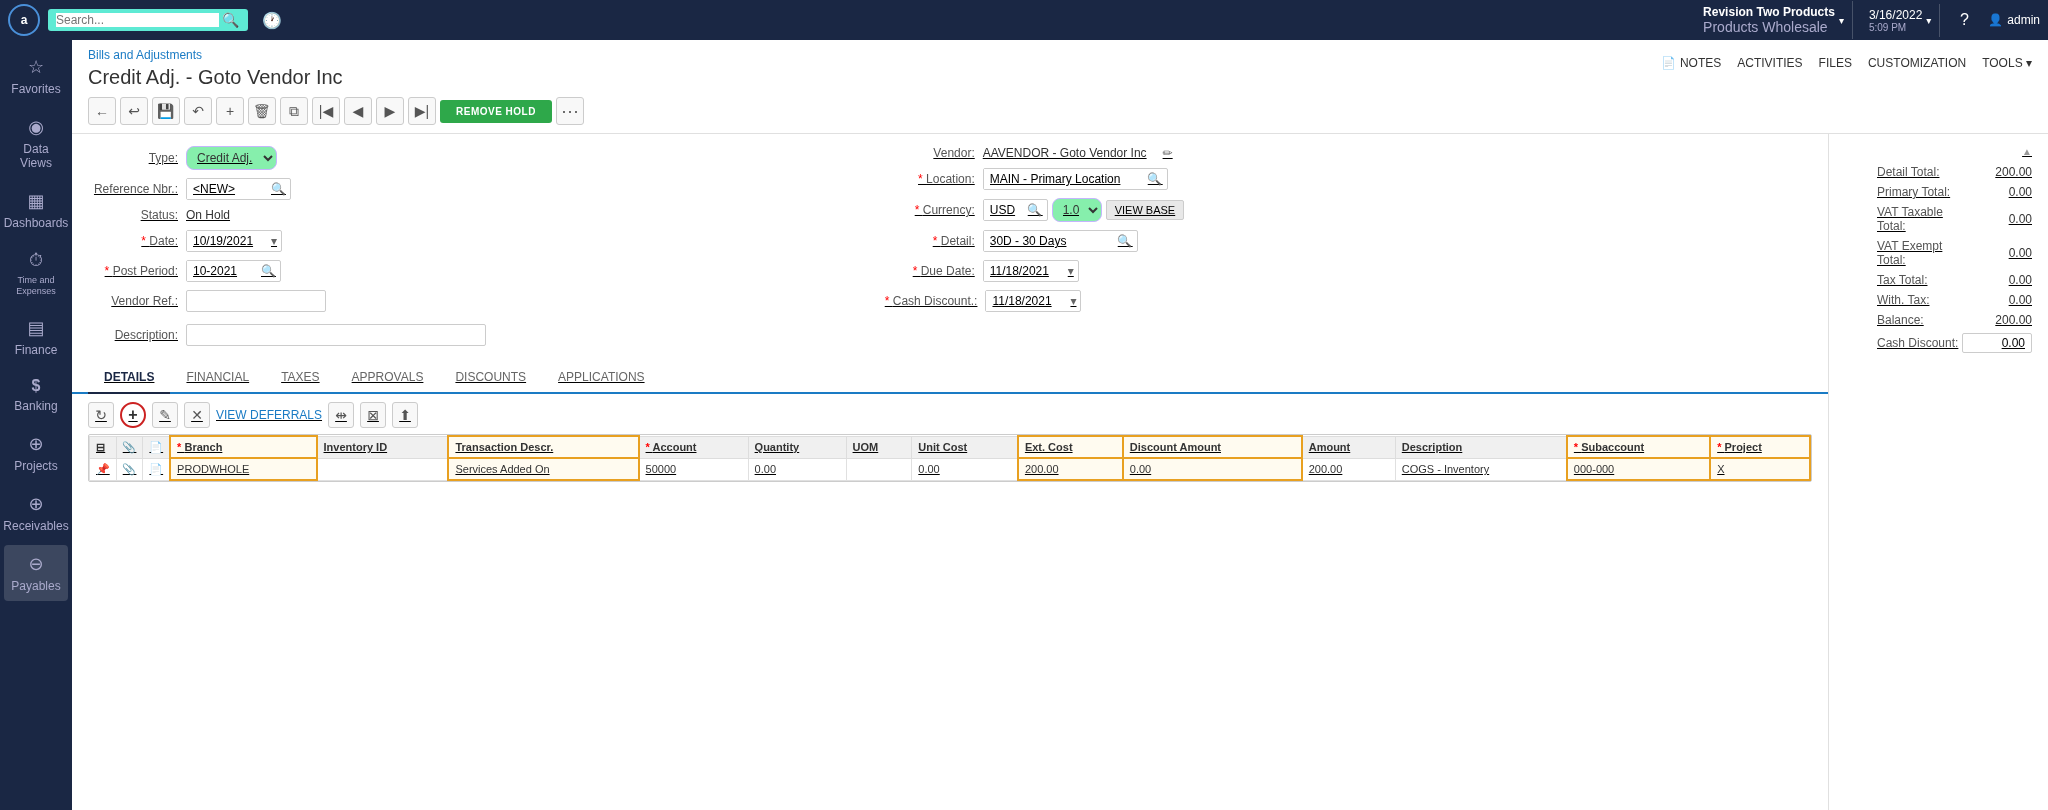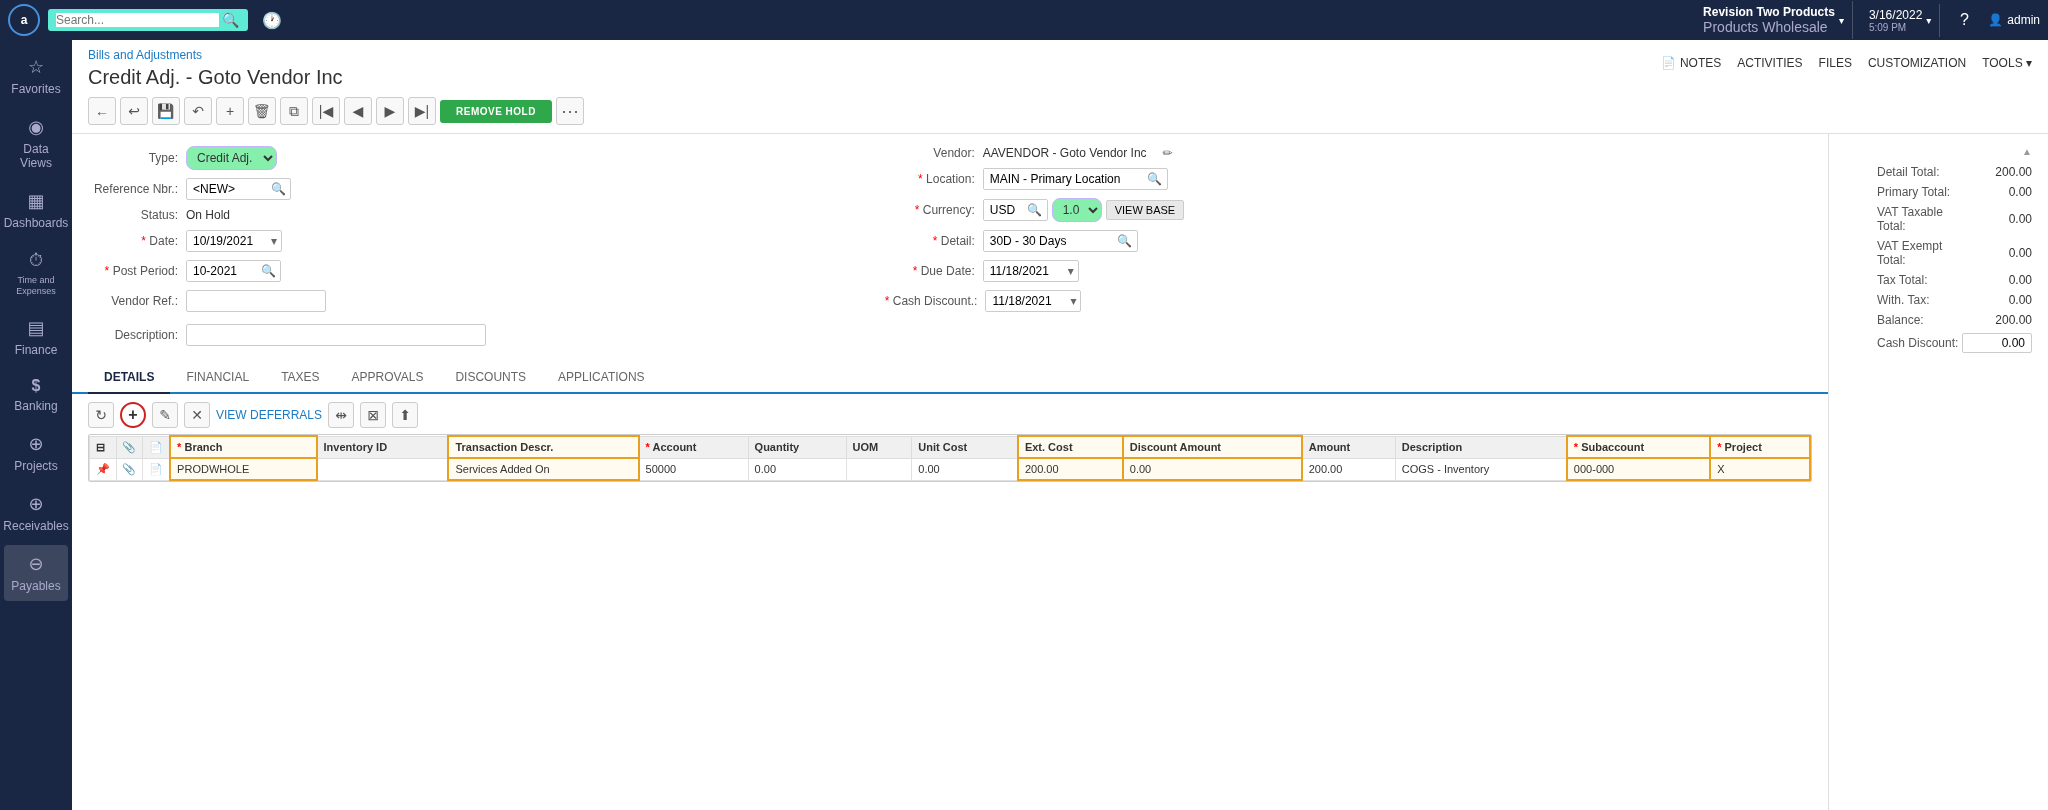--- a/index.html
+++ b/index.html
@@ -360,21 +360,21 @@
           <div class="top-action-link">
             <span>CUSTOMIZATION</span>
           </div>
           <div class="top-action-link">
             <span>TOOLS ▾</span>
           </div>
         </div>
       </div>
     </div>
 
-    <div style="display:flex;flex:1;overflow:hidden;">
+    <div style="display:flex;flex:1;overflow:hidden;text-decoration:underline;">
       <div style="flex:1;overflow-y:auto;display:flex;flex-direction:column;">
 
         <div style="display:flex;padding:12px 16px 0;gap:24px;">
 
           <div style="flex:1;">
             <div class="form-row">
               <span class="form-label">Type:</span>
               <select class="form-select">
                 <option>Credit Adj.</option>
               </select>

